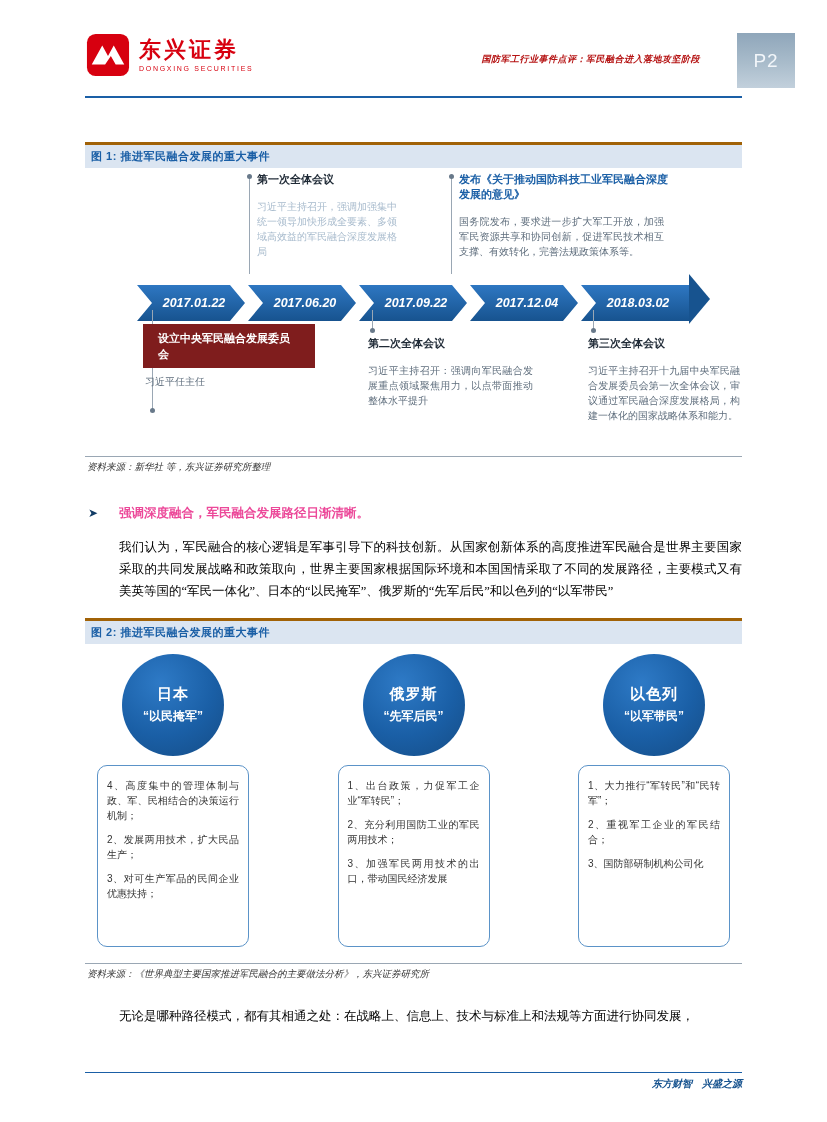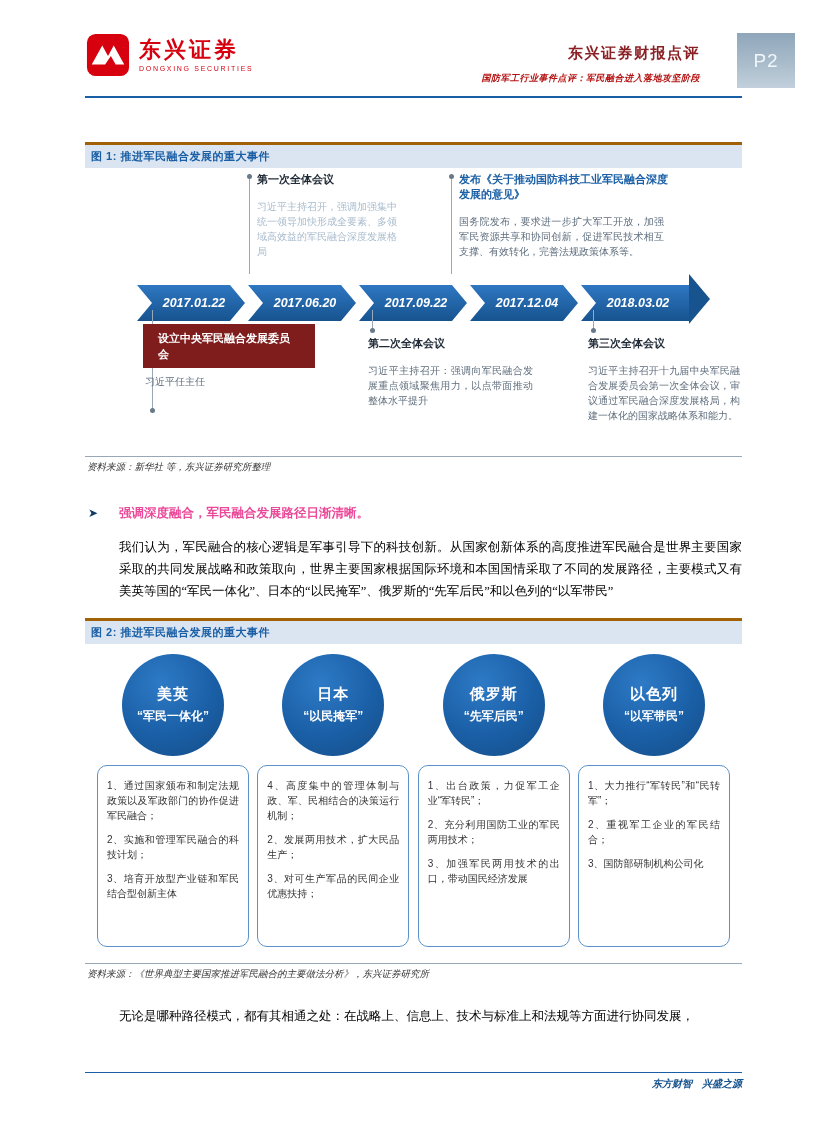--- a/index.html
+++ b/index.html
@@ -84,21 +84,20 @@
       <rect x="1" y="1" width="44" height="44" rx="9" fill="#d7000f"></rect>
       <path d="M6 33 L17 13 L23 24 L29 13 L40 33 L31 33 L26 24 L20 33 Z" fill="#ffffff"></path>
     </svg>
     <div class="logo-txt">
       <span class="logo-cn">东兴证券</span>
       <span class="logo-en">DONGXING SECURITIES</span>
     </div>
   </div>
 
   <div class="header-right">
-    <div class="report-title">东兴证券财报点评</div>
     <div class="report-subtitle">国防军工行业事件点评：军民融合进入落地攻坚阶段</div>
   </div>
 
   <div class="pagenum">P2</div>
   <div class="header-rule"></div>
 
   <div class="content">
 
     <div class="fig-title-bar">图 1: 推进军民融合发展的重大事件</div>
 
@@ -155,31 +154,20 @@
       <span class="bullet-glyph">➤</span>
       <span class="bullet-heading">强调深度融合，军民融合发展路径日渐清晰。</span>
     </div>
 
     <div class="para">我们认为，军民融合的核心逻辑是军事引导下的科技创新。从国家创新体系的高度推进军民融合是世界主要国家采取的共同发展战略和政策取向，世界主要国家根据国际环境和本国国情采取了不同的发展路径，主要模式又有美英等国的“军民一体化”、日本的“以民掩军”、俄罗斯的“先军后民”和以色列的“以军带民”</div>
 
     <div class="fig-title-bar fig2-gap">图 2: 推进军民融合发展的重大事件</div>
 
     <div class="fig2-body">
 
-      <div class="col">
-        <div class="circle">
-          <div class="country">美英</div>
-          <div class="model">“军民一体化”</div>
-        </div>
-        <div class="points-box">
-          <p>1、通过国家颁布和制定法规政策以及军政部门的协作促进军民融合；</p>
-          <p>2、实施和管理军民融合的科技计划；</p>
-          <p>3、培育开放型产业链和军民结合型创新主体</p>
-        </div>
-      </div>
 
       <div class="col">
         <div class="circle">
           <div class="country">日本</div>
           <div class="model">“以民掩军”</div>
         </div>
         <div class="points-box">
           <p>4、高度集中的管理体制与政、军、民相结合的决策运行机制；</p>
           <p>2、发展两用技术，扩大民品生产；</p>
           <p>3、对可生产军品的民间企业优惠扶持；</p>

